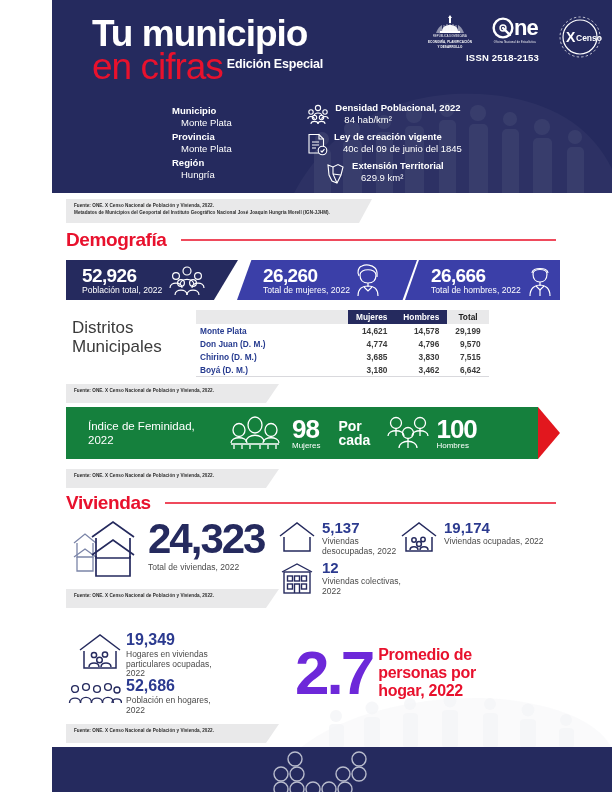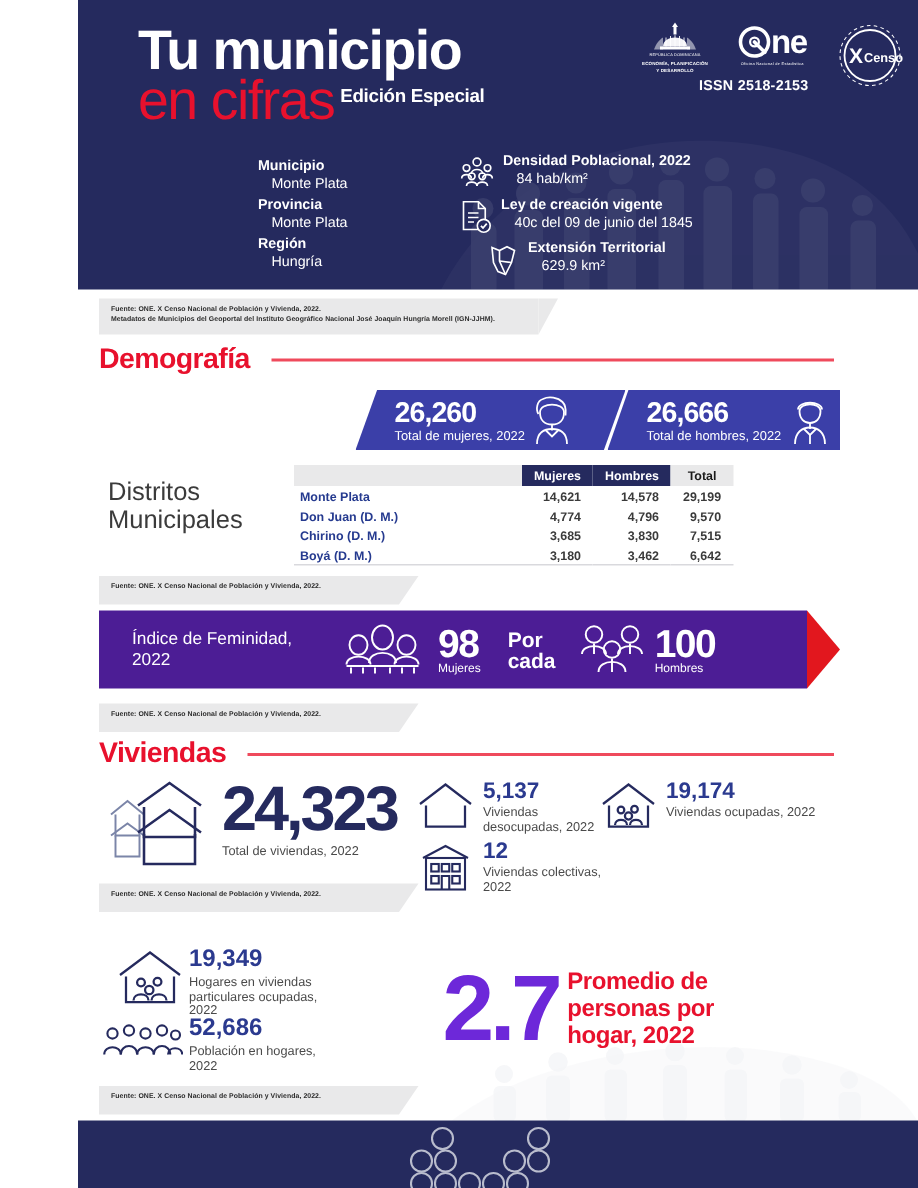--- a/index.html
+++ b/index.html
@@ -95,21 +95,21 @@
   .tbl td.name { text-align: left; font-weight: bold; color: #253a8f; padding-left: 4px; width: 152px;}
   .tbl td.num { text-align: right; color: #3a3a3a; font-weight: bold;}
   .tbl .botline td { border-bottom: 1.5px solid #d9d9dd; }
   .distritos-lbl {
     position: absolute; font-size: 17px; color: #3b3b3b; line-height: 19px;
     font-family: "Liberation Sans", sans-serif;
   }
 
   
   .ribbon {
-    position: absolute; background: #4c1d95; height: 52px; color: #fff;
+    position: absolute; background: #15803d; height: 52px; color: #fff;
     display: flex; align-items: center;
   }
   .ribbon::after{
     content:""; position:absolute; right:-22px; top:0;
     border-top: 26px solid transparent; border-bottom: 26px solid transparent;
     border-left: 22px solid #e2171e;
   }
   .rib-title { font-size: 11.5px; line-height: 14px; padding-left: 22px; width: 150px;}
   .rib-num { font-size: 26px; font-weight: bold; line-height: 24px; letter-spacing: -1px;}
   .rib-sub { font-size: 8px; line-height: 9px; }
@@ -295,20 +295,41 @@
   <div class="srcbar tall" style="left:66px; top:199px; width:293px;">
     <div>Fuente: ONE. X Censo Nacional de Población y Vivienda, 2022.</div>
     <div>Metadatos de Municipios del Geoportal del Instituto Geográfico Nacional José Joaquín Hungría Morell (IGN-JJHM).</div>
   </div>
 
   <div class="sect" style="left:66px; top:229px;">
     <div class="sect-h">Demografía</div>
     <div class="sect-rule"></div>
   </div>
 
+  <div class="banner" style="left:66px; top:260px; width:172px; background:#252a5e;
+       clip-path: polygon(0 0, 100% 0, 86% 100%, 0 100%);">
+    <div class="bn-txt">
+      <div class="bn-num">52,926</div>
+      <div class="bn-lbl">Población total, 2022</div>
+    </div>
+    <svg width="42" height="32" viewBox="0 0 42 32" style="margin-left:4px">
+      <g fill="none" stroke="#fff" stroke-width="1.2">
+        <circle cx="21" cy="7" r="4"></circle>
+          <path d="M14 21 C14 13.5 28 13.5 28 21"></path>
+        <circle cx="10" cy="12" r="3.4"></circle>
+          <path d="M4 24 C4 17.5 16 17.5 16 24"></path>
+        <circle cx="32" cy="12" r="3.4"></circle>
+          <path d="M26 24 C26 17.5 38 17.5 38 24"></path>
+        <circle cx="15" cy="19" r="3.4"></circle>
+          <path d="M9 31 C9 24.5 21 24.5 21 31"></path>
+        <circle cx="27" cy="19" r="3.4"></circle>
+          <path d="M21 31 C21 24.5 33 24.5 33 31"></path>
+      </g>
+    </svg>
+  </div>
 
   <div class="banner" style="left:237px; top:260px; width:180px; background:#3b3fa8;
        clip-path: polygon(8% 0, 100% 0, 92% 100%, 0 100%);">
     <div class="bn-txt" style="padding-left:26px;">
       <div class="bn-num">26,260</div>
       <div class="bn-lbl">Total de mujeres, 2022</div>
     </div>
     <svg width="32" height="34" viewBox="0 0 32 34" style="margin-left:2px">
       <g fill="none" stroke="#fff" stroke-width="1.2">
         <path d="M8 12 C8 5 24 5 24 12 C24 17 21 20 16 20 C11 20 8 17 8 12 Z"></path>

